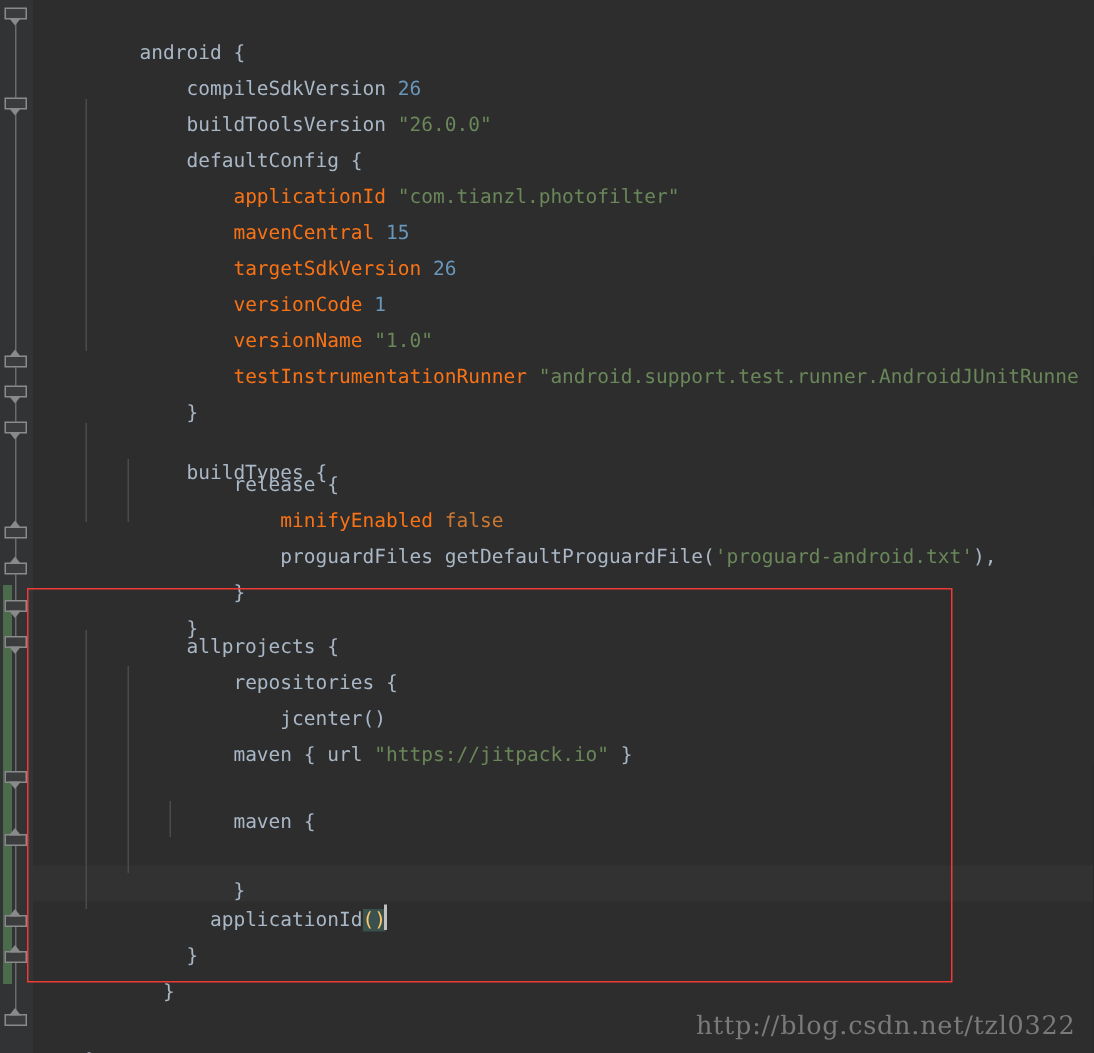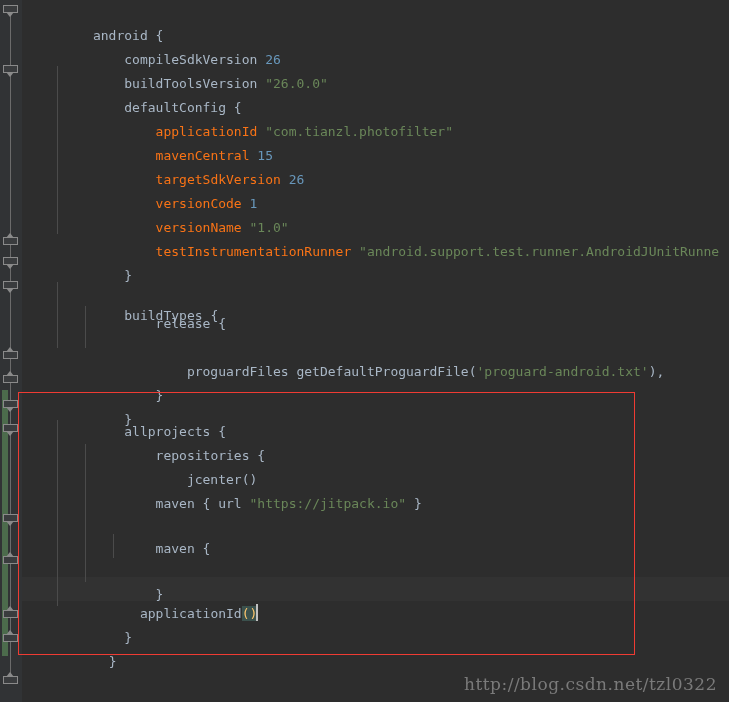--- a/index.html
+++ b/index.html
@@ -262,20 +262,23 @@
     </div>
 
     <div class="code-line" style="top:280px;left:24px;">
       <span>    </span><span class="t-plain">buildTypes</span><span> </span><span class="t-brace">{</span>
     </div>
 
     <div class="code-line" style="top:288px;left:24px;">
       <span>        </span><span class="t-plain">release</span><span> </span><span class="t-brace">{</span>
     </div>
 
+    <div class="code-line" style="top:312px;left:24px;">
+      <span>            </span><span class="t-prop">minifyEnabled</span><span> </span><span class="t-kw">false</span>
+    </div>
 
     <div class="code-line" style="top:336px;left:24px;">
       <span>            </span><span class="t-plain">proguardFiles</span><span> </span><span class="t-plain">getDefaultProguardFile</span><span class="t-brace">(</span><span class="t-str">'proguard-android.txt'</span><span class="t-brace">)</span><span class="t-plain">,</span>
     </div>
 
     <div class="code-line" style="top:360px;left:24px;">
       <span>        </span><span class="t-brace">}</span>
     </div>
 
     <div class="code-line" style="top:384px;left:24px;">

